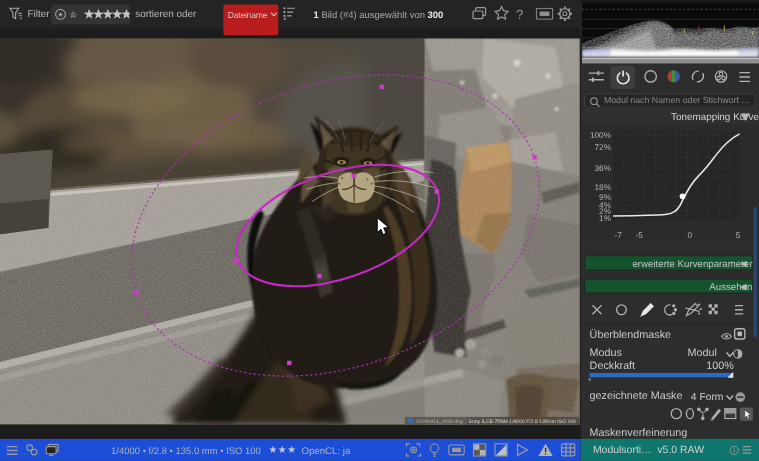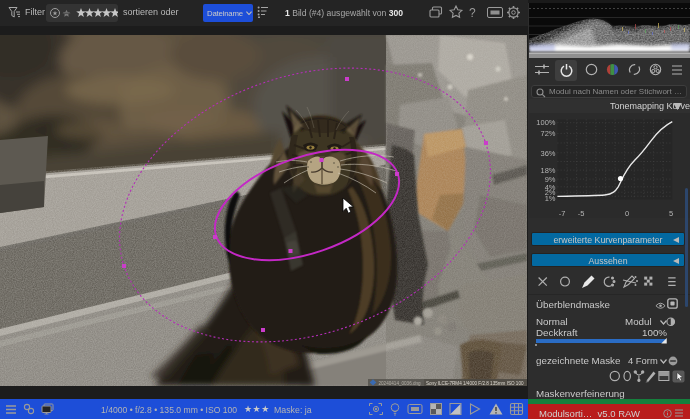--- a/index.html
+++ b/index.html
@@ -2,40 +2,40 @@
 <html><head><meta charset="utf-8"><style>
 html,body{margin:0;padding:0;background:#1d1d1d;width:690px;height:419px;overflow:hidden}
 *{box-sizing:border-box}
 body{font-family:"Liberation Sans",sans-serif;-webkit-font-smoothing:antialiased}
 .abs{position:absolute}
 #stage{position:relative;width:690px;height:419px;background:#1c1c1c}
 
 #topbar{left:0;top:0;width:528px;height:26px;background:#242424;color:#b9b9b9;font-size:9px}
 #topbar .txt{position:absolute;top:7px;white-space:nowrap}
 #ratebox{left:46px;top:3.5px;width:72px;height:18px;background:#333333;border-radius:3px}
-#ddown{left:203px;top:3.5px;width:50px;height:18px;background:#1d4ed8;border-radius:2px;color:#c9c9c9;font-size:8.6px}
+#ddown{left:203px;top:3.5px;width:50px;height:28px;background:#b91c1c;border-radius:2px;color:#c9c9c9;font-size:8.6px}
 #selinfo{left:285px;top:8px;font-size:8.6px;color:#a8a8a8}
 #selinfo b{color:#e8e8e8}
 
 #photo{left:0;top:35px;width:527px;height:351px;background:#3a352c}
 
 #botbar{left:0;top:399px;width:528px;height:20px;background:#1d4ed8;color:#b0b0b0;font-size:9px}
 
 #panel{left:528px;top:0;width:162px;height:419px;background:#2d2d2d;color:#c4c4c4;font-size:9.5px}
 #histo{position:absolute;left:1px;top:3px;width:161px;height:55px;background:#0b0b0b}
 #modrow{position:absolute;left:0;top:59px;width:162px;height:22px}
 #powerbox{position:absolute;left:27px;top:1px;width:22px;height:21px;background:#3e3e3e;border-radius:3px}
 #search{position:absolute;left:3px;top:85px;width:156px;height:13px;background:#252525;border:1px solid #3d3d3d;border-radius:3px;color:#8a8a8a;font-size:8px}
 #tmhead{position:absolute;left:1px;top:99px;width:161px;height:14px;background:#303030;color:#d2d2d2;text-align:right;font-size:9px;line-height:14px}
 #curvebox{position:absolute;left:1px;top:113px;width:161px;height:105px}
-.pbtn{position:absolute;left:3px;width:154px;height:14px;background:#0369a1;border:1px solid #232323;border-radius:2px;color:#c6c6c6;text-align:center;font-size:8.8px;line-height:14px}
+.pbtn{position:absolute;left:3px;width:154px;height:14px;background:#14532d;border:1px solid #232323;border-radius:2px;color:#c6c6c6;text-align:right;font-size:8.8px;line-height:14px}
 .sechead{position:absolute;left:8px;font-size:9.8px;color:#c9c9c9}
 .rval{position:absolute;font-size:9.8px;color:#c9c9c9}
 #opaslider{position:absolute;left:8px;top:339px;width:130px;height:3.5px;background:#2a6cc4}
-#footbar{position:absolute;left:0;top:399px;width:162px;height:20px;background:#b91c1c;border-top:5px solid #15803d;color:#d0d0d0;font-size:10px}
+#footbar{position:absolute;left:0;top:399px;width:162px;height:20px;background:#0f766e;border-top:1px solid #15803d;color:#d0d0d0;font-size:10px}
 #scrollbar{position:absolute;left:156.5px;top:188px;width:3px;height:119px;background:#2c466c;border-radius:2px}
 .icon{position:absolute}
 svg{display:block}
 </style></head>
 <body>
 <div id="stage">
 
   <div class="abs" id="topbar">
     <svg class="icon" style="left:7px;top:5px" width="15" height="15" viewBox="0 0 15 15">
       <path d="M2 2.5 L10 2.5 L7.2 6.5 L7.2 12 L4.8 10.5 L4.8 6.5 Z" fill="none" stroke="#a9a9a9" stroke-width="1"></path>
@@ -328,21 +328,21 @@
       <circle cx="4" cy="4" r="2.6" fill="none" stroke="#9a9a9a" stroke-width="1.1"></circle>
       <circle cx="8" cy="8" r="2.6" fill="none" stroke="#9a9a9a" stroke-width="1.1"></circle>
     </svg>
     <svg class="icon" style="left:41px;top:4px" width="13" height="12" viewBox="0 0 13 12">
       <rect x="3" y="1" width="9" height="6.5" rx="0.8" fill="none" stroke="#9a9a9a" stroke-width="1"></rect>
       <rect x="1" y="3" width="9" height="6.5" rx="0.8" fill="#242424" stroke="#9a9a9a" stroke-width="1"></rect>
       <path d="M5.5 9.5 v1.5 M3.5 11 h4" stroke="#9a9a9a" stroke-width="0.9"></path>
     </svg>
     <div class="txt abs" style="left:101px;top:5.5px;color:#b3b3b3;font-size:8.6px">1/4000 • f/2.8 • 135.0 mm • ISO 100</div>
     <div class="txt abs" style="left:244px;top:4.5px;color:#c9c9c9;letter-spacing:0.5px;font-size:9px">★★★</div>
-    <div class="txt abs" style="left:274px;top:5.5px;color:#b3b3b3;font-size:8.8px">Maske: ja</div>
+    <div class="txt abs" style="left:274px;top:5.5px;color:#b3b3b3;font-size:8.8px">OpenCL: ja</div>
 
     <svg class="icon" style="left:368px;top:3px" width="158" height="14" viewBox="0 0 158 14">
       <g stroke="#9a9a9a" stroke-width="1" fill="none">
         <path d="M1.5 4 v-2.5 h3 M10.5 1.5 h3 v2.5 M14.5 10 v2.5 h-3 M4.5 12.5 h-3 v-2.5"></path>
         <circle cx="8" cy="7" r="2.6"></circle>
           <circle cx="8" cy="7" r="0.8" fill="#9a9a9a"></circle>
       </g>
       <g stroke="#9a9a9a" stroke-width="1" fill="none">
         <circle cx="27" cy="5.5" r="3.8"></circle>
         <path d="M25.5 9.5 h3 M25.8 11.3 h2.4 M26.2 13 h1.6"></path>
@@ -567,21 +567,21 @@
     <svg class="icon" style="left:127px;top:301.5px" width="11" height="7.5" viewBox="0 0 12 8">
       <path d="M1 4 Q 6 -1.5 11 4 Q 6 9.5 1 4 Z" fill="none" stroke="#b0b0b0" stroke-width="1"></path>
         <circle cx="6" cy="4" r="1.4" fill="#b0b0b0"></circle>
     </svg>
     <svg class="icon" style="left:139px;top:298px" width="11" height="11" viewBox="0 0 11 11">
       <rect x="0.8" y="0.8" width="9.4" height="9.4" rx="2" fill="none" stroke="#b8b8b8" stroke-width="1.3"></rect>
       <rect x="3.4" y="3.4" width="4.2" height="4.2" rx="1" fill="#b8b8b8"></rect>
     </svg>
     <div class="abs" style="left:0;top:293.5px;width:162px;height:1px;background:#262626"></div>
     <div class="sechead" style="top:299px">Überblendmaske</div>
-    <div class="sechead" style="top:316px">Normal</div>
+    <div class="sechead" style="top:316px">Modus</div>
     <div class="rval" style="left:97px;top:316px">Modul</div>
     <svg class="icon" style="left:132px;top:320px" width="7" height="5" viewBox="0 0 7 5">
         <path d="M0.5 0.5 L3.5 4 L6.5 0.5" fill="none" stroke="#bbb" stroke-width="1.2"></path>
       </svg>
     <div class="sechead" style="top:327px">Deckkraft</div>
     <div class="rval" style="left:114px;top:327px">100%</div>
     <div class="abs" id="opaslider"></div>
     <svg class="icon" style="left:133px;top:338px" width="6" height="5.5" viewBox="0 0 8 8">
         <path d="M8 0 L8 8 L0 8 Z" fill="#e8e8e8"></path>
       </svg>

